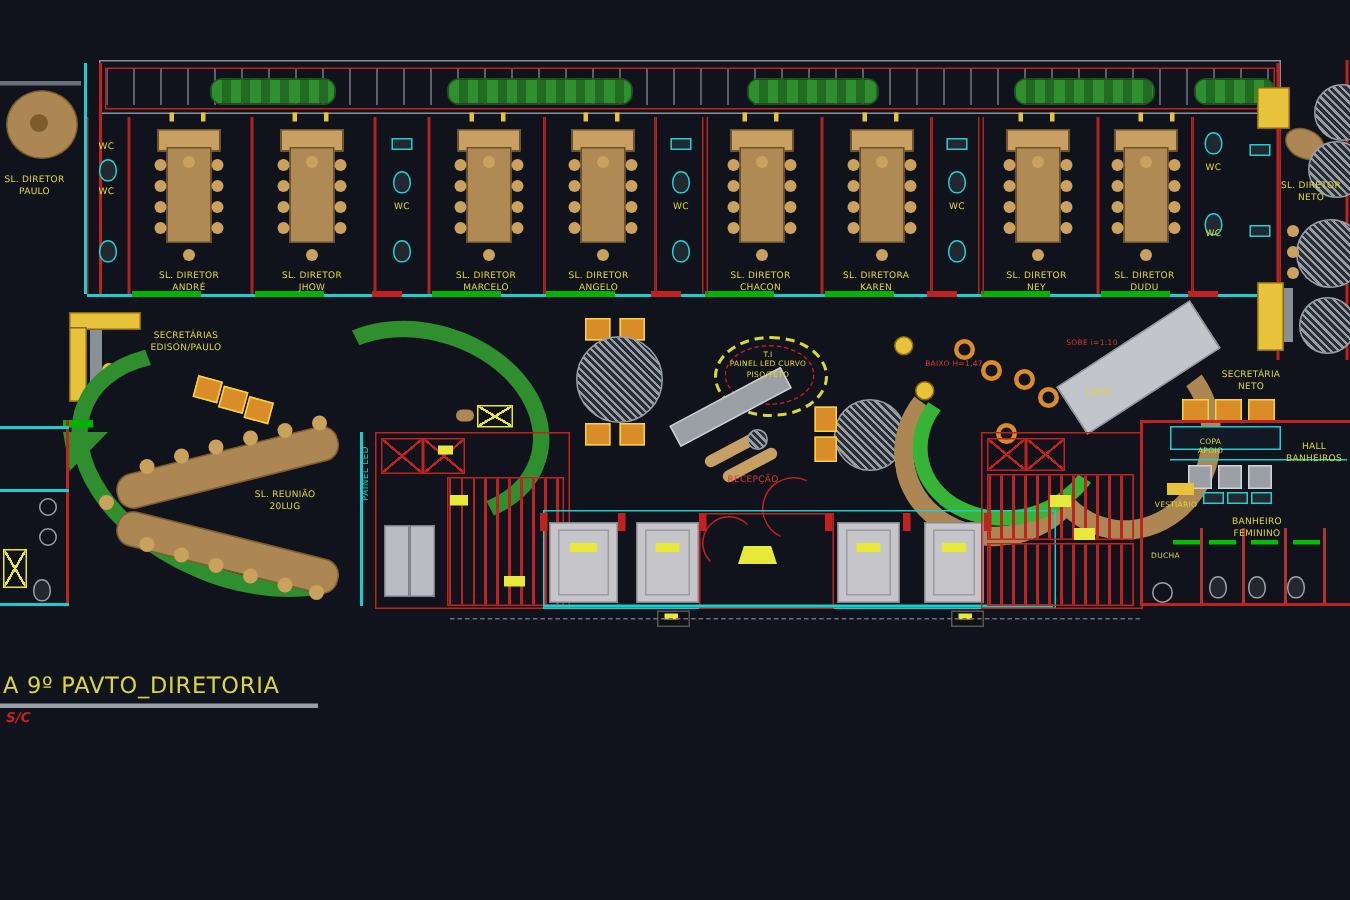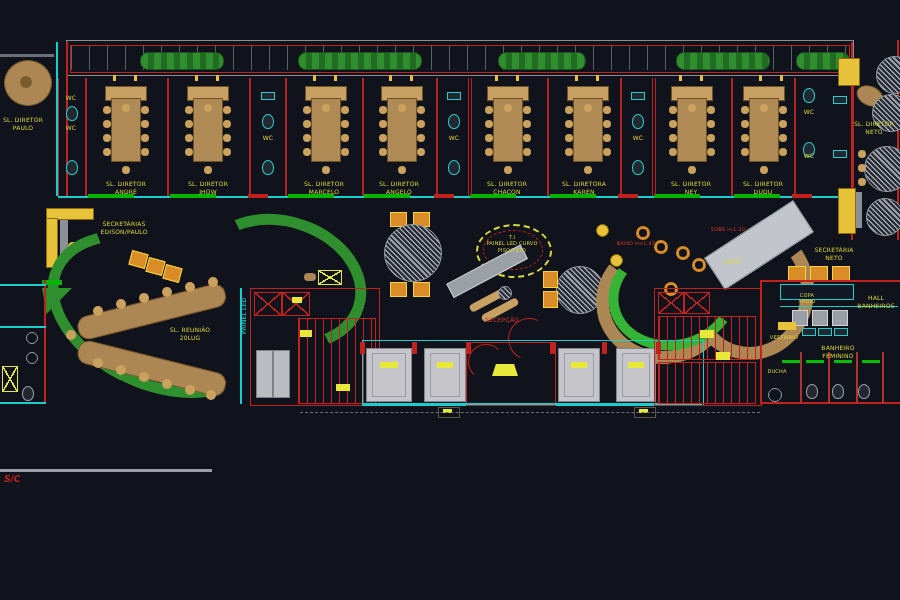--- a/index.html
+++ b/index.html
@@ -355,16 +355,17 @@
   <div class="a" style="left:26px;top:332px;width:10px;height:10px;border:1px solid #9aa0a8;border-radius:50%;"></div>
   <div class="a" style="left:26px;top:352px;width:10px;height:10px;border:1px solid #9aa0a8;border-radius:50%;"></div>
   <div class="toilet" style="left:22px;top:386px;border-color:#9aa0a8;"></div>
   <div class="xboxy" style="left:2px;top:366px;width:14px;height:24px;"></div>
 
   <div class="a" style="left:0;top:54px;width:54px;height:3px;background:#6a7078;"></div>
   <div class="a" style="left:4px;top:60px;width:46px;height:44px;background:#ad8753;border:1px solid #7a5c2e;border-radius:50%;"></div>
   <div class="a" style="left:20px;top:76px;width:12px;height:12px;background:#7a5c2e;border-radius:50%;"></div>
   <div class="a" style="left:56px;top:42px;width:2px;height:154px;background:#18cfcf;"></div>
 
+  <div class="title" style="left:2px;top:449px;">A 9º PAVTO_DIRETORIA</div>
   <div class="a" style="left:0;top:469px;width:212px;height:3px;background:#9aa0a8;"></div>
   <div class="scale" style="left:4px;top:475px;">S/C</div>
 
 </div>
 
 </body></html>

